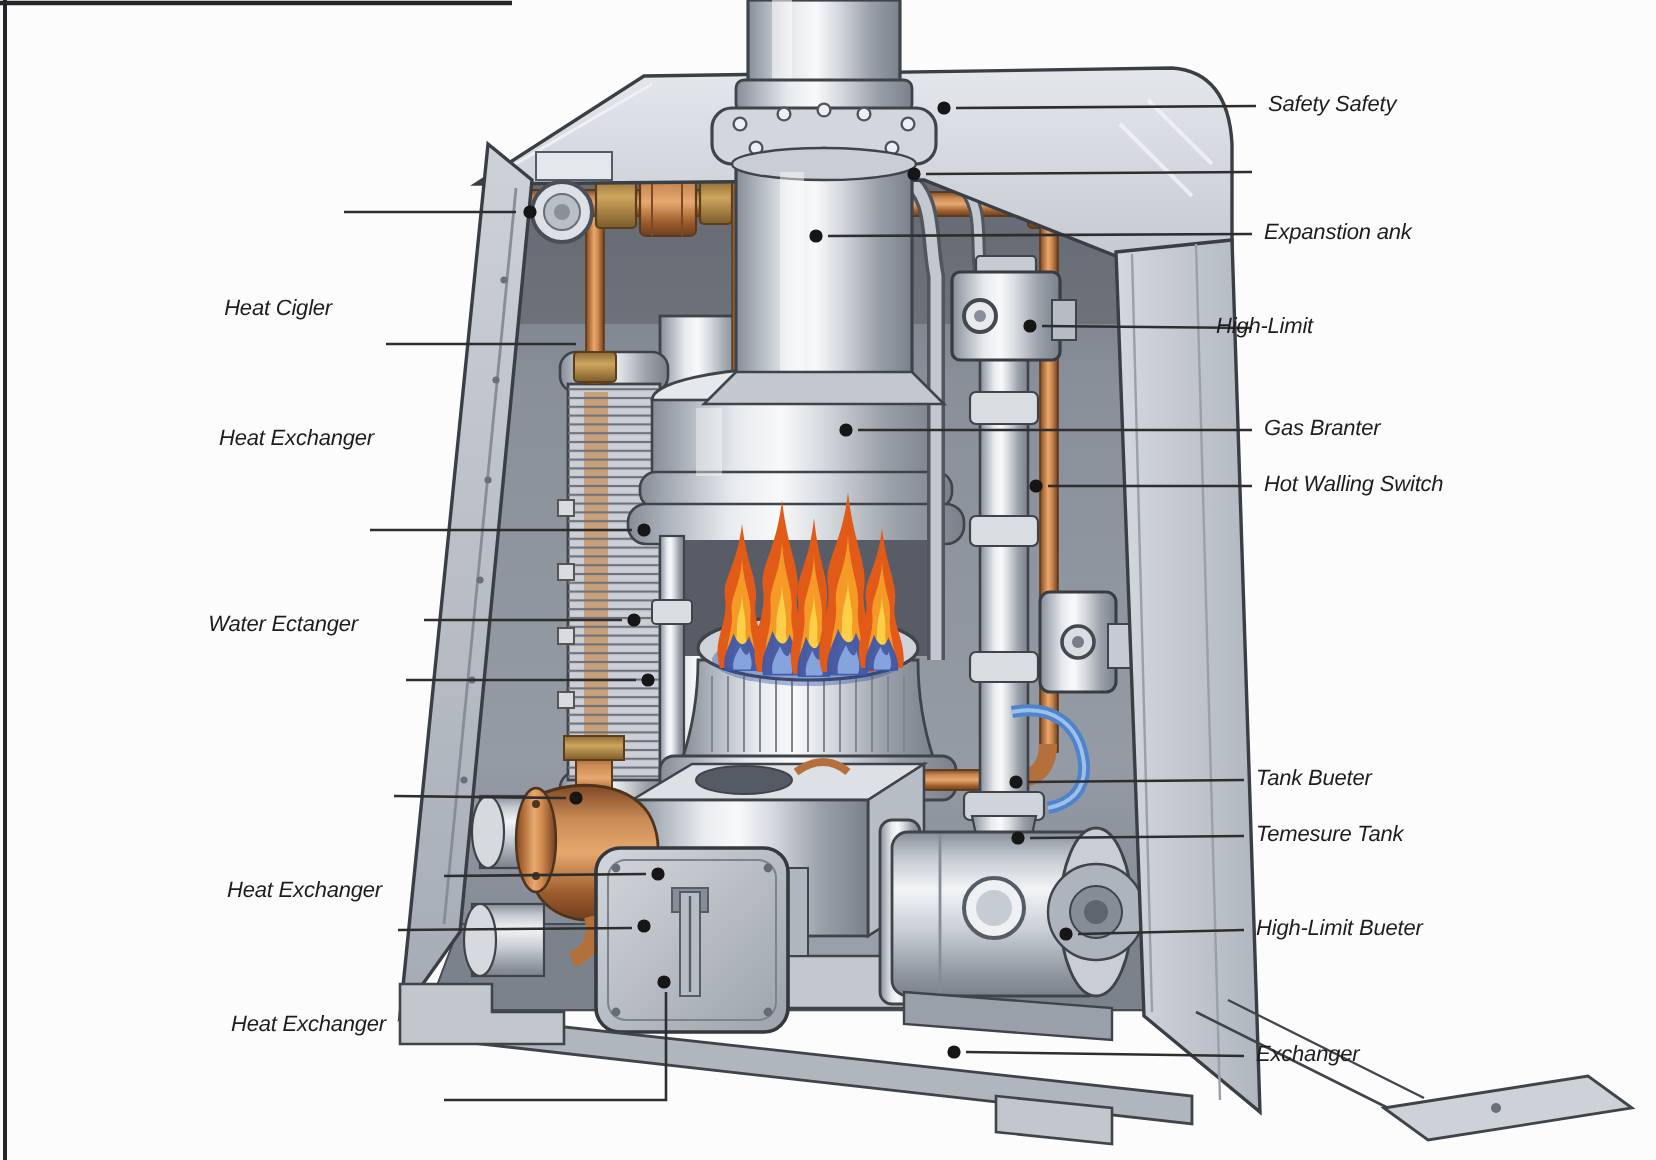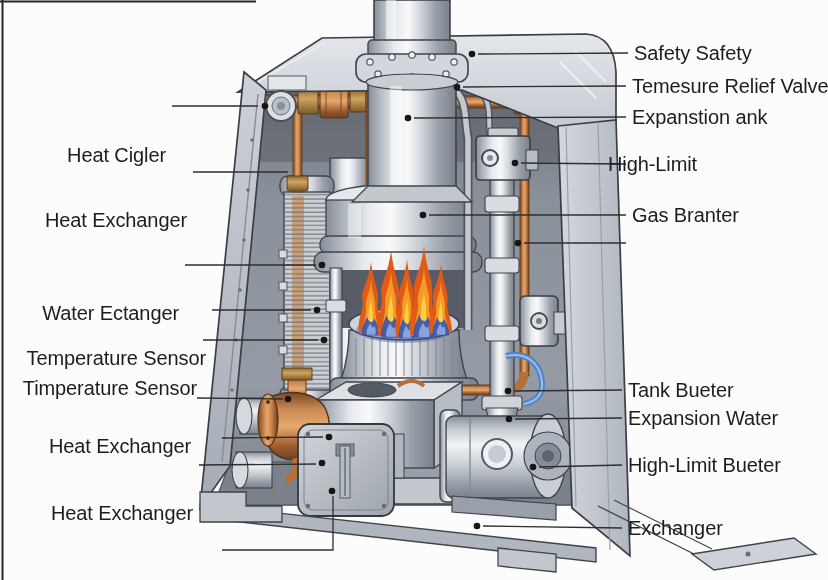--- a/index.html
+++ b/index.html
@@ -4,22 +4,22 @@
 <style>
   html,body{margin:0;padding:0;background:#ffffff;}
   .stage{
     position:relative;width:828px;height:580px;overflow:hidden;
     background:var(--bg,#fcfcfd);
     font-family:"Liberation Sans", sans-serif;
   }
   .stage svg{position:absolute;left:0;top:0;}
   .lbl{
     position:absolute;
-    font-size:20px;font-weight:500;letter-spacing:-0.1px;
-    color:var(--text,#1d1d1f);white-space:nowrap;line-height:1;
+    font-size:11px;font-weight:500;letter-spacing:-0.1px;
+    color:var(--text,#1d1d1f);white-space:nowrap;line-height:1;font-style:italic;
   }
   .lbl.left{transform:translate(-100%,-52%);margin-top:48px;}
   .lbl.right{transform:translate(0,-52%);}
 </style>
 </head>
 <body>
 
 <div class="stage" style="--bg: #fcfcfd; --text: #1d1d1f; --line: #2e2e2e;">
 
 <svg width="828" height="580" viewBox="0 0 828 580">
@@ -386,28 +386,26 @@
     <circle cx="508" cy="391" r="3.3"></circle>
     <circle cx="509" cy="419" r="3.3"></circle>
     <circle cx="533" cy="467" r="3.3"></circle>
     <circle cx="477" cy="526" r="3.3"></circle>
   </g>
 </svg>
 
 <div class="lbl left" style="left:166px;top:107px">Heat Cigler</div>
 <div class="lbl left" style="left:187px;top:172px">Heat Exchanger</div>
 <div class="lbl left" style="left:179px;top:265px">Water Ectanger</div>
-<div class="lbl left" style="left:206px;top:310px">Temperature Sensor</div>
-<div class="lbl left" style="left:197px;top:340px">Timperature Sensor</div>
 <div class="lbl left" style="left:191px;top:398px">Heat Exchanger</div>
 <div class="lbl left" style="left:193px;top:465px">Heat Exchanger</div>
 <div class="lbl left" style="left:216px;top:550px">Safety</div>
 <div class="lbl right" style="left:634px;top:53px">Safety Safety</div>
-<div class="lbl right" style="left:632px;top:86px">Temesure Relief Valve</div>
 <div class="lbl right" style="left:632px;top:117px">Expanstion ank</div>
 <div class="lbl right" style="left:608px;top:164px">High-Limit</div>
 <div class="lbl right" style="left:632px;top:215px">Gas Branter</div>
+<div class="lbl right" style="left:632px;top:243px">Hot Walling Switch</div>
 <div class="lbl right" style="left:628px;top:390px">Tank Bueter</div>
-<div class="lbl right" style="left:628px;top:418px">Expansion Water</div>
+<div class="lbl right" style="left:628px;top:418px">Temesure Tank</div>
 <div class="lbl right" style="left:628px;top:465px">High-Limit Bueter</div>
 <div class="lbl right" style="left:628px;top:528px">Exchanger</div>
 
 </div>
 
 </body></html>

